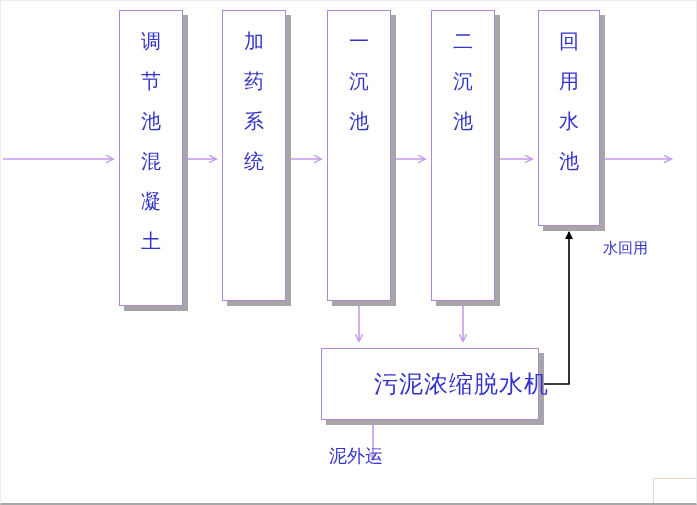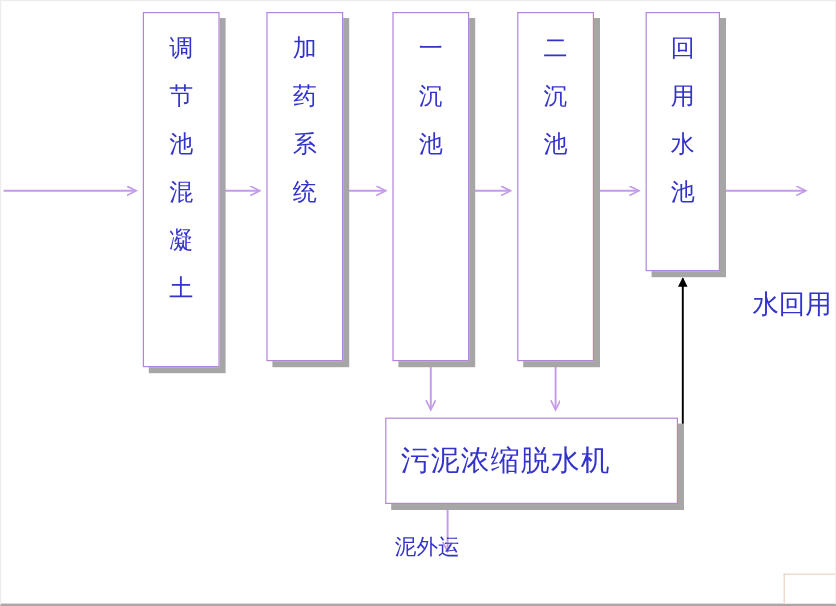--- a/index.html
+++ b/index.html
@@ -29,41 +29,41 @@
     line-height:40px;
     padding-top:10px;
   }
   .stage-1{left:118px;top:9px;width:64px;height:296px;}
   .stage-2{left:221px;top:9px;width:64px;height:291px;}
   .stage-3{left:326px;top:9px;width:64px;height:291px;}
   .stage-4{left:430px;top:9px;width:64px;height:291px;}
   .stage-5{left:537px;top:9px;width:62px;height:216px;}
   .sludge-box{
     position:absolute;
-    left:320px;top:347px;width:244px;height:72px;
+    left:320px;top:347px;width:218px;height:72px;
     background:#ffffff;
     border:1px solid #B285D6;
     box-shadow:5px 5px 0 #a6a6a6;
     box-sizing:border-box;
-    display:flex;align-items:center;
+    display:flex;align-items:center;padding-left:40px;
   }
   .sludge-box .htext{
     color:#3333CC;
     font-size:24px;
     padding-left:12px;
     letter-spacing:1px;
     white-space:nowrap;
   }
   .float-label{
     position:absolute;
     color:#3333CC;
     font-size:18px;
     white-space:nowrap;
   }
-  .water-reuse{left:602px;top:238px;font-size:22px;margin-left:24px;}
+  .water-reuse{left:602px;top:238px;font-size:15px;}
   .sludge-out{left:328px;top:443px;}
   .corner-artifact{
     position:absolute;
     right:0;bottom:0;
     width:42px;height:24px;
     background:#ffffff;
     border-left:1px solid #ecd3c2;
     border-top:1px solid #ecd3c2;
   }
 </style>

